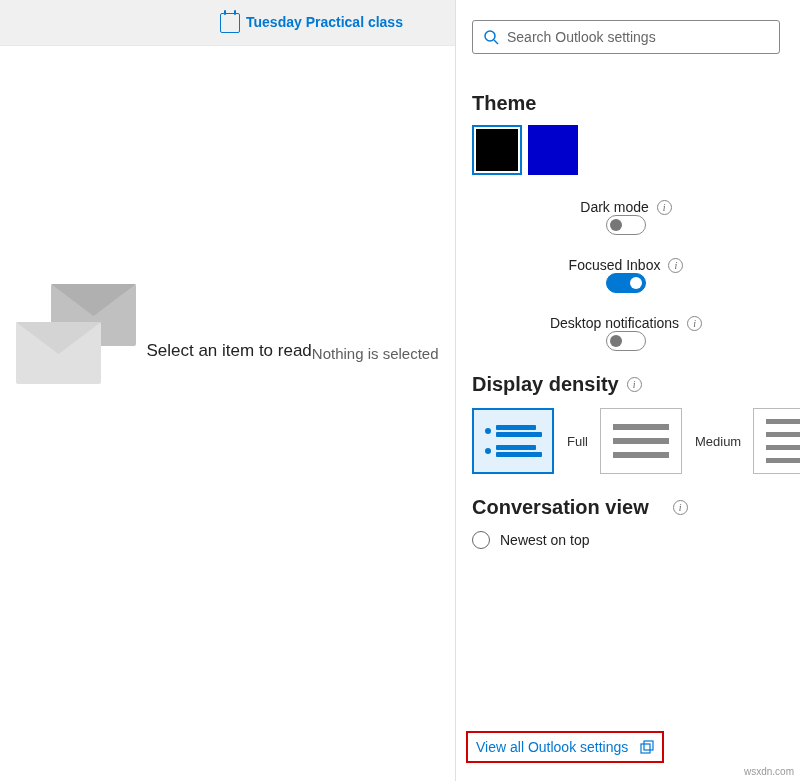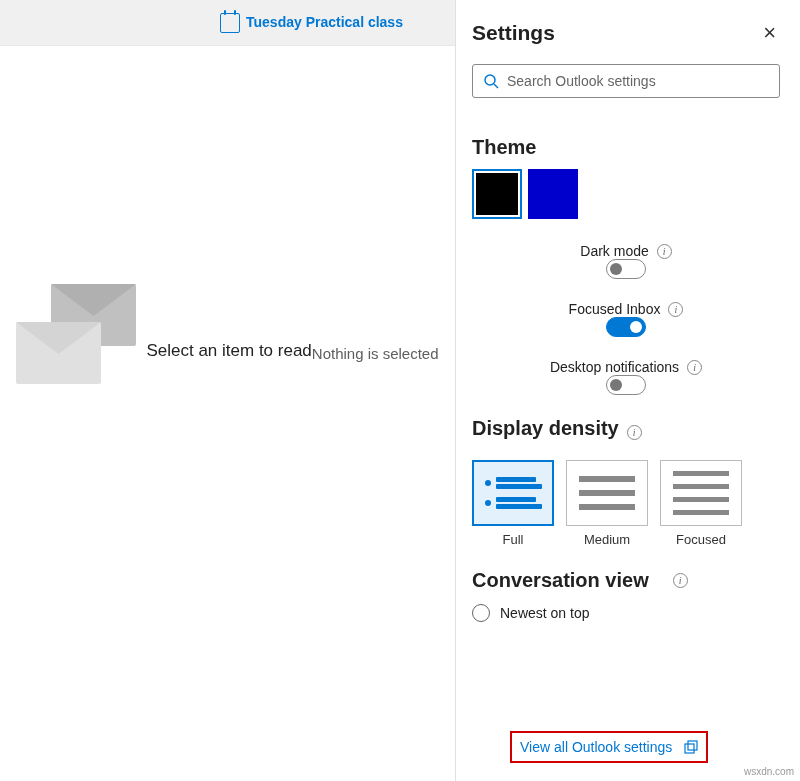--- a/index.html
+++ b/index.html
@@ -47,37 +47,37 @@
     .info-icon { width: 15px; height: 15px; border: 1px solid #888; border-radius: 50%; display: inline-flex; align-items: center; justify-content: center; font-size: 10px; font-style: italic; color: #666; font-family: serif; }
     
     .toggle { width: 40px; height: 20px; border-radius: 10px; position: relative; cursor: pointer; }
     .toggle.off { border: 1px solid #888; background: #fff; }
     .toggle.off::after { content: ''; position: absolute; left: 3px; top: 3px; width: 12px; height: 12px; background: #777; border-radius: 50%; }
     .toggle.on { background: #0078d4; border: 1px solid #0078d4; }
     .toggle.on::after { content: ''; position: absolute; right: 3px; top: 3px; width: 12px; height: 12px; background: #fff; border-radius: 50%; }
     
     .density-label-row { display: flex; align-items: center; gap: 8px; margin-bottom: 12px; }
     .density-row { display: flex; gap: 12px; margin-bottom: 8px; }
-    .density-opt { display: flex; flex-direction: column; align-items: center; gap: 6px; cursor: pointer; }
+    .density-opt { display: flex; align-items: center; gap: 13px; cursor: pointer; }
     .density-box { width: 82px; height: 66px; border: 1px solid #bbb; display: flex; flex-direction: column; justify-content: center; align-items: center; gap: 8px; padding: 10px; }
     .density-box.selected { border: 2px solid #0078d4; background: #e3f1fc; }
     .density-label { font-size: 13px; color: #333; }
     
     .full-row-g { display: flex; align-items: center; gap: 5px; }
     .full-dot { width: 6px; height: 6px; border-radius: 50%; background: #0078d4; }
     .full-bars { display: flex; flex-direction: column; gap: 2px; }
     .full-bar { height: 5px; background: #0078d4; border-radius: 1px; }
     .med-bar { width: 56px; height: 6px; background: #888; }
     .comp-bar { width: 56px; height: 5px; background: #888; }
     
     .conv-label-row { display: flex; align-items: center; gap: 24px; margin-top: 14px; margin-bottom: 12px; }
     .radio-row { display: flex; align-items: center; gap: 10px; font-size: 14px; color: #222; margin-bottom: 10px; cursor: pointer; text-align: right; }
     .radio { width: 18px; height: 18px; border: 1.5px solid #666; border-radius: 50%; }
     
-    .view-all-link { position: absolute; bottom: 18px; left: 10px; padding: 6px 8px; border: 2px solid #d00000; display: flex; align-items: center; gap: 12px; color: #0078d4; font-size: 14px; cursor: pointer; margin-left: 44px; }
+    .view-all-link { position: absolute; bottom: 18px; left: 10px; padding: 6px 8px; border: 2px solid #d00000; display: flex; align-items: center; gap: 12px; color: #0078d4; font-size: 14px; cursor: pointer; }
     .popout-icon { width: 14px; height: 14px; stroke: #0078d4; }
     
     .watermark { position: absolute; bottom: 4px; right: 6px; font-size: 10px; color: #999; }
   </style>
 </head>
 <body>
 
 <div class="left-pane">
   <div class="calendar-banner">
     <span class="calendar-icon-box"></span>
@@ -95,24 +95,20 @@
         <rect class="body" x="0" y="0" width="85" height="62" rx="2"></rect>
         <path class="flap" d="M0 0 L42.5 32 L85 0 Z"></path>
       </svg>
     </div>
     <div class="empty-title">Select an item to read</div>
     <div class="empty-sub">Nothing is selected</div>
   </div>
 </div>
 
 <div class="settings-pane">
-  <div class="settings-header">
-    <div class="settings-title">Settings</div>
-    <div class="close-x">×</div>
-  </div>
 
   <div class="search-box">
     <svg class="mag" viewBox="0 0 16 16" fill="none" stroke-width="1.5">
       <circle cx="7" cy="7" r="5"></circle>
       <line x1="11" y1="11" x2="15" y2="15"></line>
     </svg>
     <input type="text" placeholder="Search Outlook settings" style="">
   </div>
 
   <div class="section-label">Theme</div>
@@ -139,21 +135,21 @@
 
   <div class="toggle-row">
     <div class="toggle-left">
       <span>Desktop notifications</span>
       <span class="info-icon">i</span>
     </div>
     <div class="toggle off"></div>
   </div>
 
   <div class="density-label-row">
-    <span class="section-label" style="margin-bottom:8px">Display density</span>
+    <span class="section-label" style="margin-bottom:0">Display density</span>
     <span class="info-icon">i</span>
   </div>
   <div class="density-row">
     <div class="density-opt">
       <div class="density-box selected">
         <div class="full-row-g">
             <span class="full-dot"></span>
             <div class="full-bars">
               <div class="full-bar" style="width:40px"></div>
               <div class="full-bar" style="width:46px"></div>

